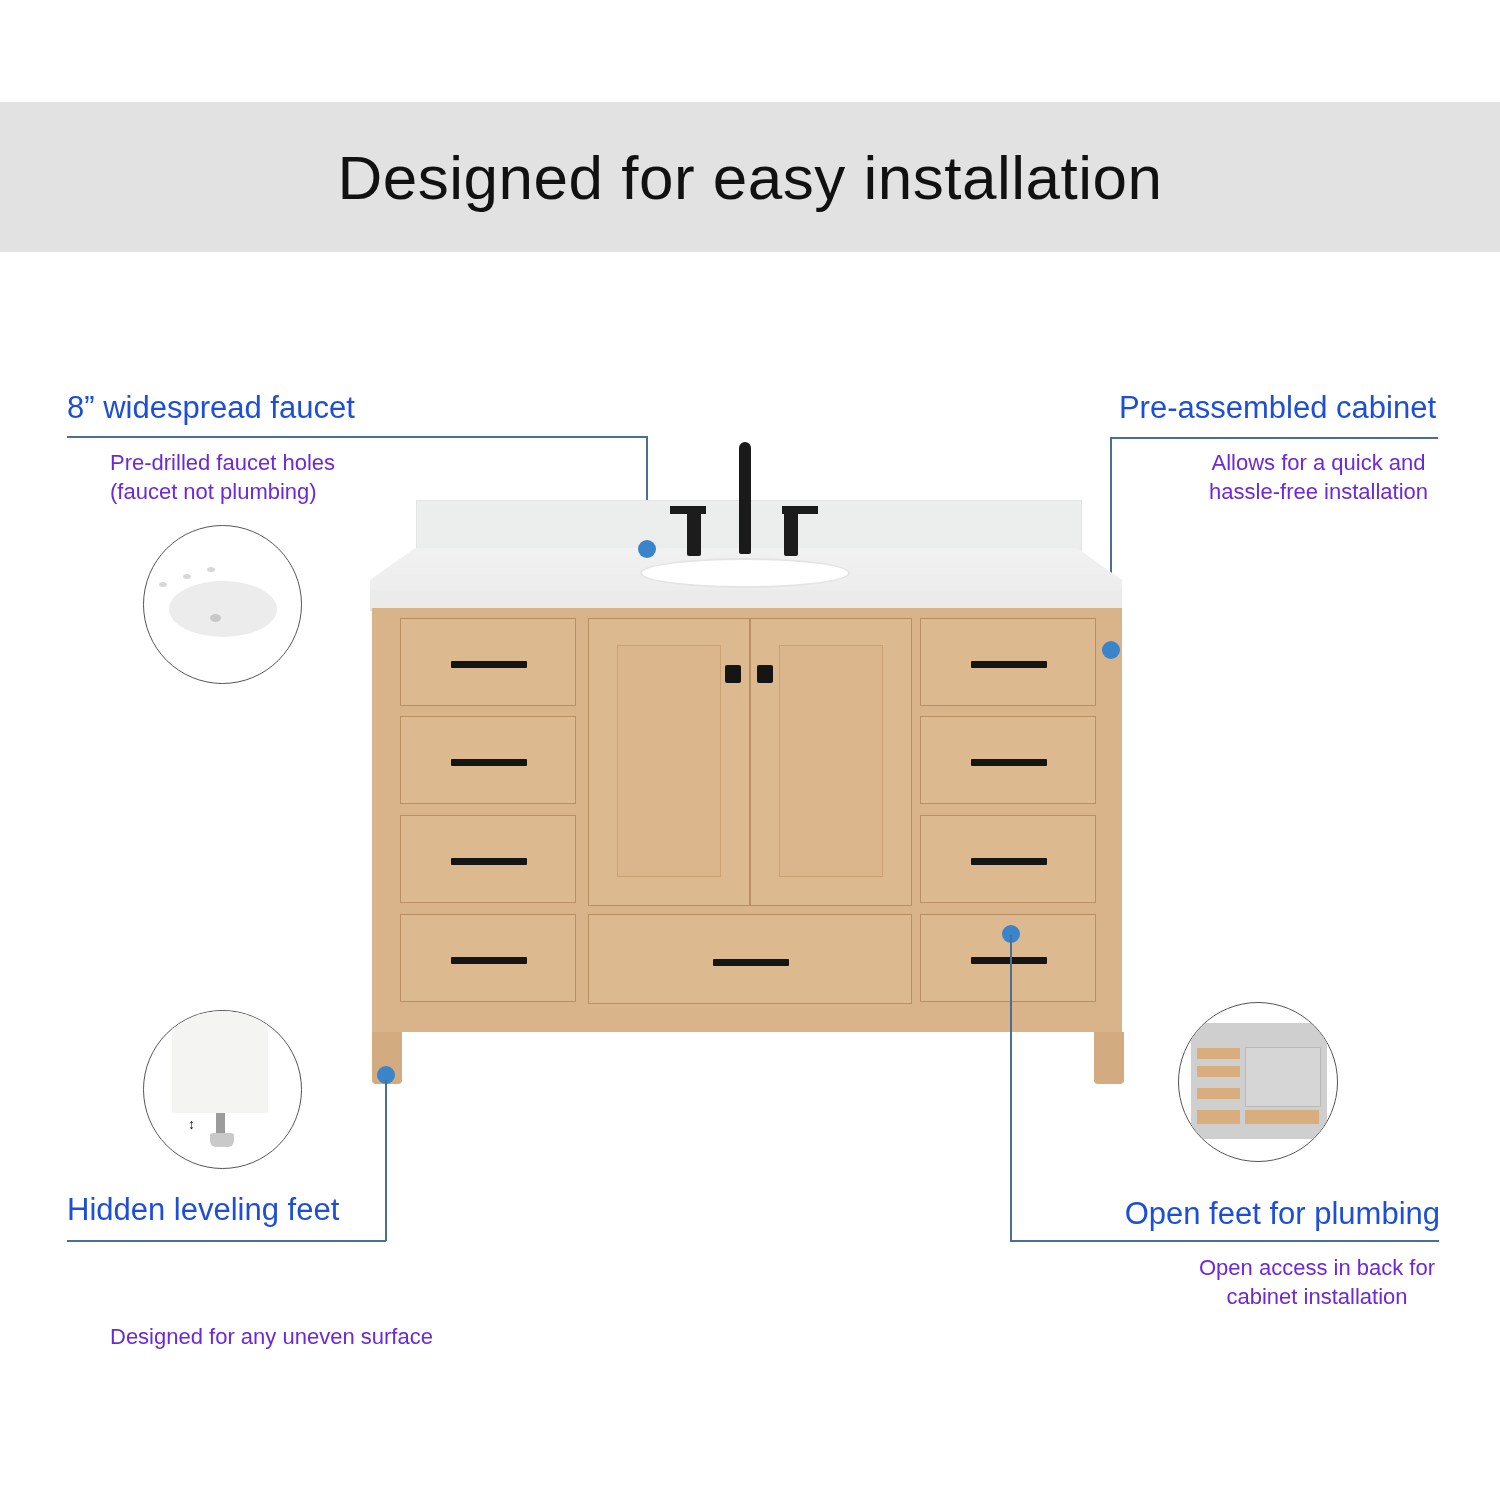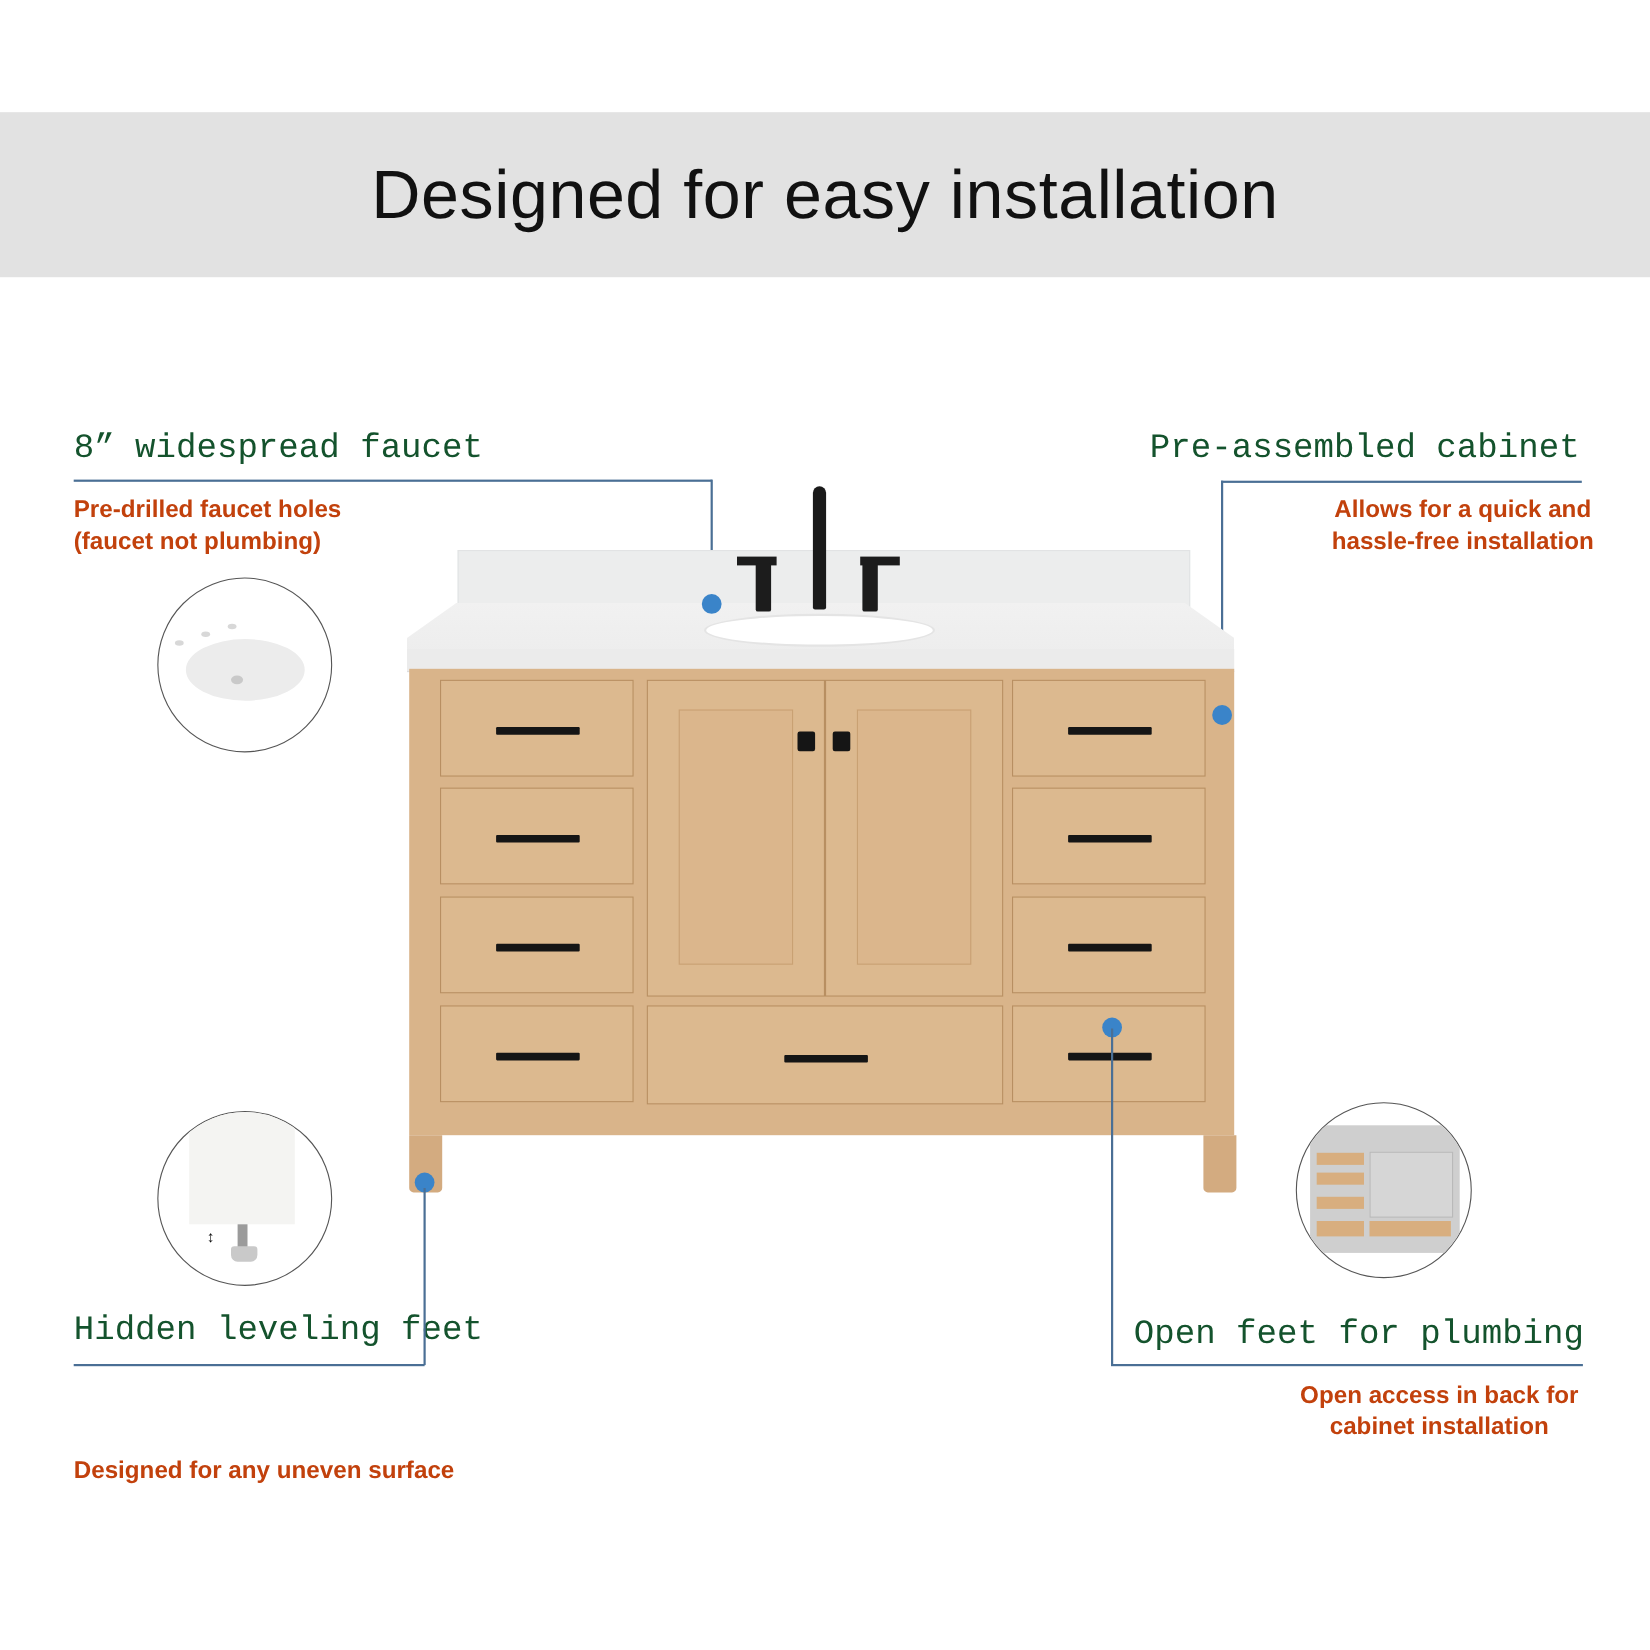--- a/index.html
+++ b/index.html
@@ -1,22 +1,22 @@
 <!DOCTYPE html>
 <html><head>
 <meta charset="utf-8">
 <style>
   html, body { margin:0; padding:0; }
   body { width:1500px; height:1500px; background:#ffffff; position:relative; overflow:hidden;
          font-family:"Liberation Sans","DejaVu Sans",sans-serif; color:#111; }
   .banner { position:absolute; left:0; top:102px; width:1500px; height:150px; background:#e2e2e2;
             display:flex; align-items:center; justify-content:center; }
   .banner h1 { margin:0; font-size:62px; font-weight:400; letter-spacing:0.5px; color:#111; }
-  .feat-title { position:absolute; font-size:31px; font-weight:500; color:#14532d; white-space:nowrap;font-family:Liberation Mono, monospace; }
-  .feat-desc { position:absolute; font-size:22px; line-height:29px; color:#c2410c; font-weight:700; }
+  .feat-title { position:absolute; font-size:31px; font-weight:500; color:#1d4ed8; white-space:nowrap; }
+  .feat-desc { position:absolute; font-size:22px; line-height:29px; color:#6d28d9; font-weight:400;margin-left:43px; }
   .right { text-align:center; }
   .line { position:absolute; background:#4a6f95; }
   .dot { position:absolute; width:18px; height:18px; border-radius:50%; background:#3a84c9; }
   .circle { position:absolute; border:1.5px solid #555; border-radius:50%; background:#fff; overflow:hidden; }
   
   .vanity { position:absolute; left:368px; top:440px; width:760px; height:650px; }
   .backsplash { position:absolute; left:48px; top:60px; width:664px; height:55px; background:#eceded;
                 border:1px solid #e2e3e4; }
   .counter { position:absolute; left:2px; top:108px; width:752px; height:58px;
              background:linear-gradient(#f1f1f1,#ececec); clip-path:polygon(6% 0,94% 0,100% 55%,100% 100%,0 100%,0 55%); }
@@ -51,21 +51,21 @@
   <div style="position:absolute;left:25px;top:55px;width:108px;height:56px;border-radius:50%;background:#ececec;"></div>
   <div style="position:absolute;left:66px;top:88px;width:11px;height:8px;border-radius:50%;background:#c9c9c9;"></div>
   <div style="position:absolute;left:15px;top:56px;width:8px;height:5px;border-radius:50%;background:#d8d8d8;"></div>
   <div style="position:absolute;left:39px;top:48px;width:8px;height:5px;border-radius:50%;background:#d8d8d8;"></div>
   <div style="position:absolute;left:63px;top:41px;width:8px;height:5px;border-radius:50%;background:#d8d8d8;"></div>
 </div>
 
 <div class="feat-title right" style="right:64px;top:390px;">Pre-assembled cabinet</div>
 <div class="line" style="left:1110px;top:437px;width:328px;height:1.5px;"></div>
 <div class="line" style="left:1110px;top:437px;width:1.5px;height:212px;"></div>
-<div class="feat-desc right" style="right:51px;top:448px;">
+<div class="feat-desc right" style="right:72px;top:448px;">
   <div>Allows for  a quick and</div>
   <div>hassle-free installation</div>
 </div>
 
 <div class="vanity">
   <div class="backsplash"></div>
   <div class="counter"></div>
   <div class="counter-edge"></div>
   <div class="sink"></div>
   <div class="faucet-spout"></div>

